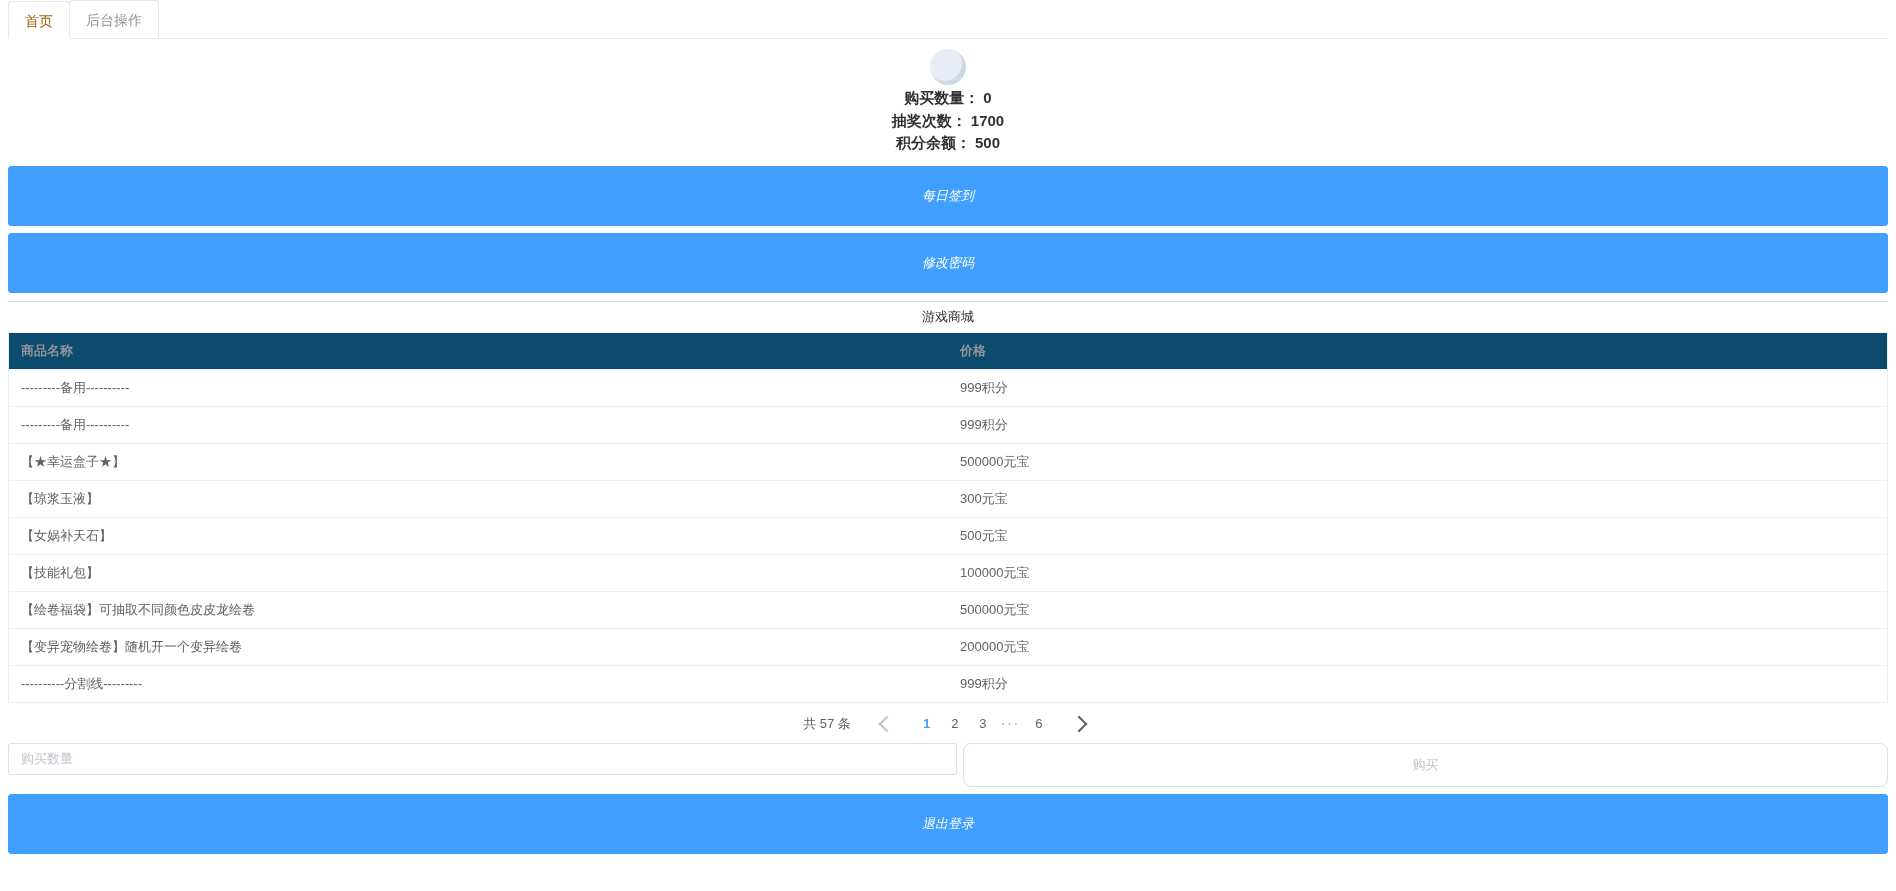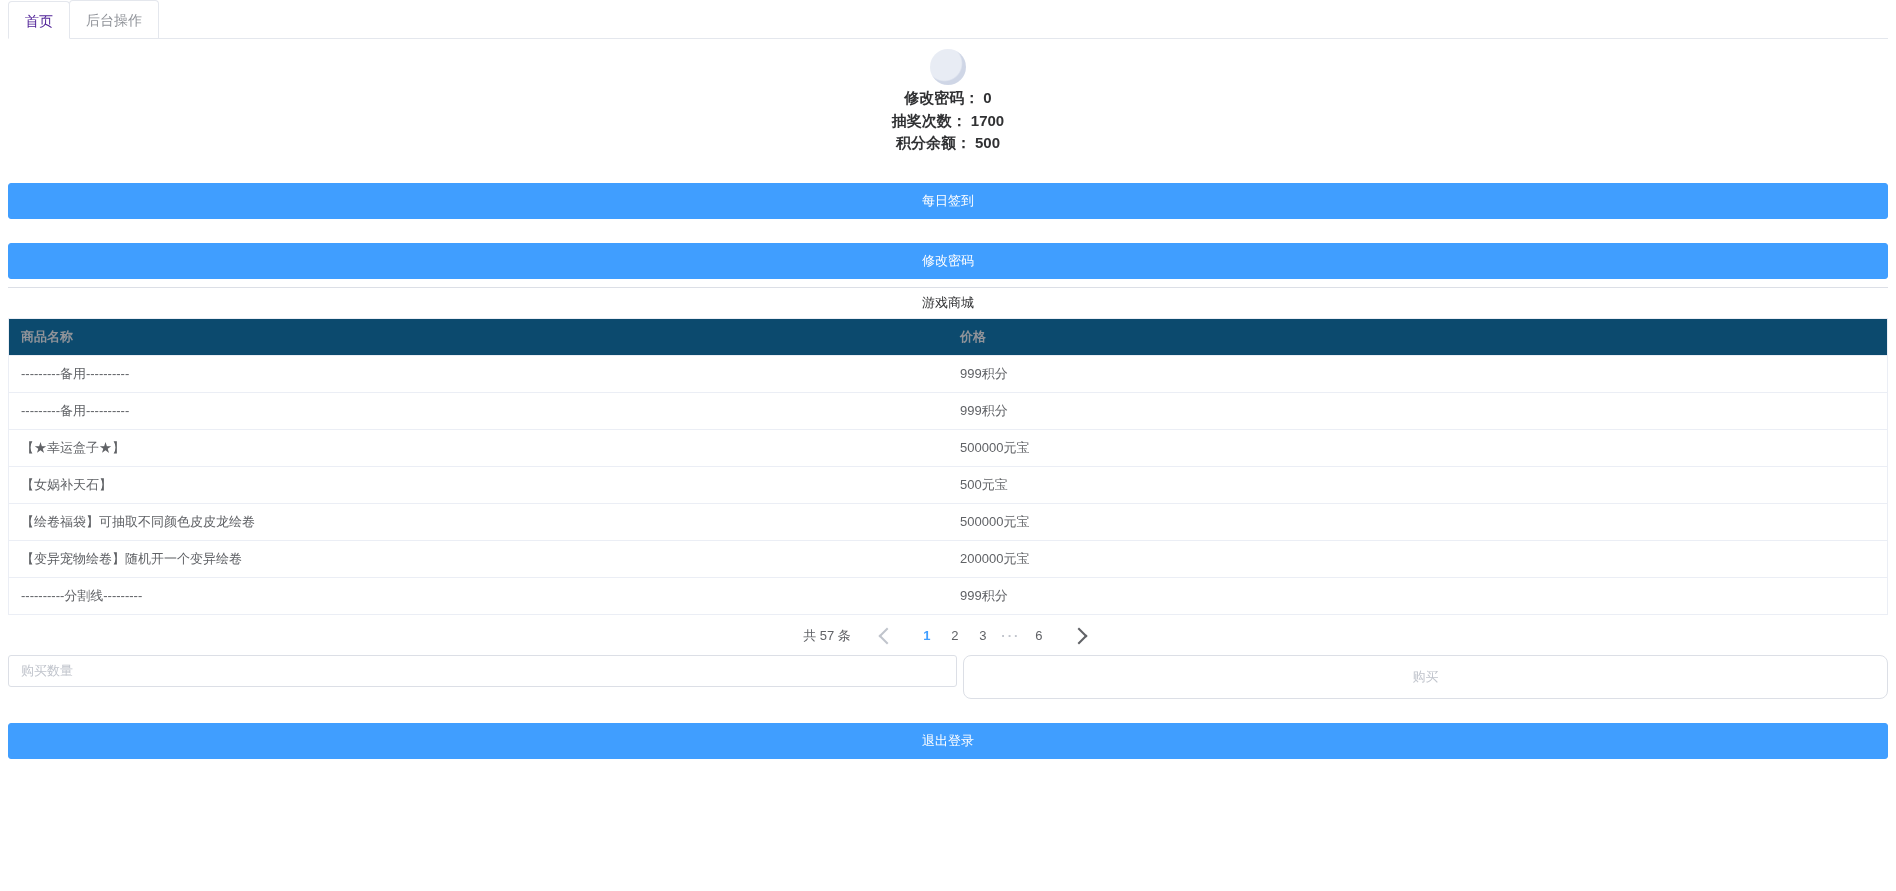--- a/index.html
+++ b/index.html
@@ -23,21 +23,21 @@
       border-bottom: none;
       background: #fff;
       margin-right: -1px;
       color: #909399;
       cursor: pointer;
       font-size: 14px;
       border-top-left-radius: 4px;
       border-top-right-radius: 4px;
     }
     .tab.active {
-      color: #4c1d95;
+      color: #a16207;
       border-bottom: 1px solid #fff;
       position: relative;
       top: 1px;
       background: #fff;
     }
     .profile-box {
       text-align: center;
       padding: 4px 0;
     }
     .avatar {
@@ -58,26 +58,27 @@
       color: #303133;
       line-height: 1.5;
     }
     .stat-line .stat-val { margin-left: 4px; }
     .btn-primary {
       display: block;
       width: 100%;
       background: #409eff;
       color: #fff;
       text-align: center;
-      padding: 8px 0;
+      padding: 20px 0;
       border: 1px solid #409eff;
       border-radius: 3px;
       cursor: pointer;
       font-size: 13px;
-      margin-top: 24px;
+      margin-top: 7px;
+      font-style: italic;
     }
     .divider-rule {
       height: 1px;
       background: #dcdfe6;
       margin: 8px 0 4px;
     }
     .section-title {
       text-align: center;
       color: #303133;
       font-size: 13px;
@@ -177,21 +178,21 @@
 <body>
 
 <div class="tabs-header">
   <div class="tab active">首页</div>
   <div class="tab">后台操作</div>
 </div>
 
 <div class="profile-box">
   <div class="avatar"></div>
   <div class="stat-line">
-    <span>修改密码：</span><span class="stat-val">0</span>
+    <span>购买数量：</span><span class="stat-val">0</span>
   </div>
   <div class="stat-line">
     <span>抽奖次数：</span><span class="stat-val">1700</span>
   </div>
   <div class="stat-line">
     <span>积分余额：</span><span class="stat-val">500</span>
   </div>
 </div>
 
 <button class="btn-primary">每日签到</button>
@@ -214,22 +215,30 @@
       </tr>
       <tr>
         <td>---------备用----------</td>
         <td>999积分</td>
       </tr>
       <tr>
         <td>【★幸运盒子★】</td>
         <td>500000元宝</td>
       </tr>
       <tr>
+        <td>【琼浆玉液】</td>
+        <td>300元宝</td>
+      </tr>
+      <tr>
         <td>【女娲补天石】</td>
         <td>500元宝</td>
+      </tr>
+      <tr>
+        <td>【技能礼包】</td>
+        <td>100000元宝</td>
       </tr>
       <tr>
         <td>【绘卷福袋】可抽取不同颜色皮皮龙绘卷</td>
         <td>500000元宝</td>
       </tr>
       <tr>
         <td>【变异宠物绘卷】随机开一个变异绘卷</td>
         <td>200000元宝</td>
       </tr>
       <tr>

